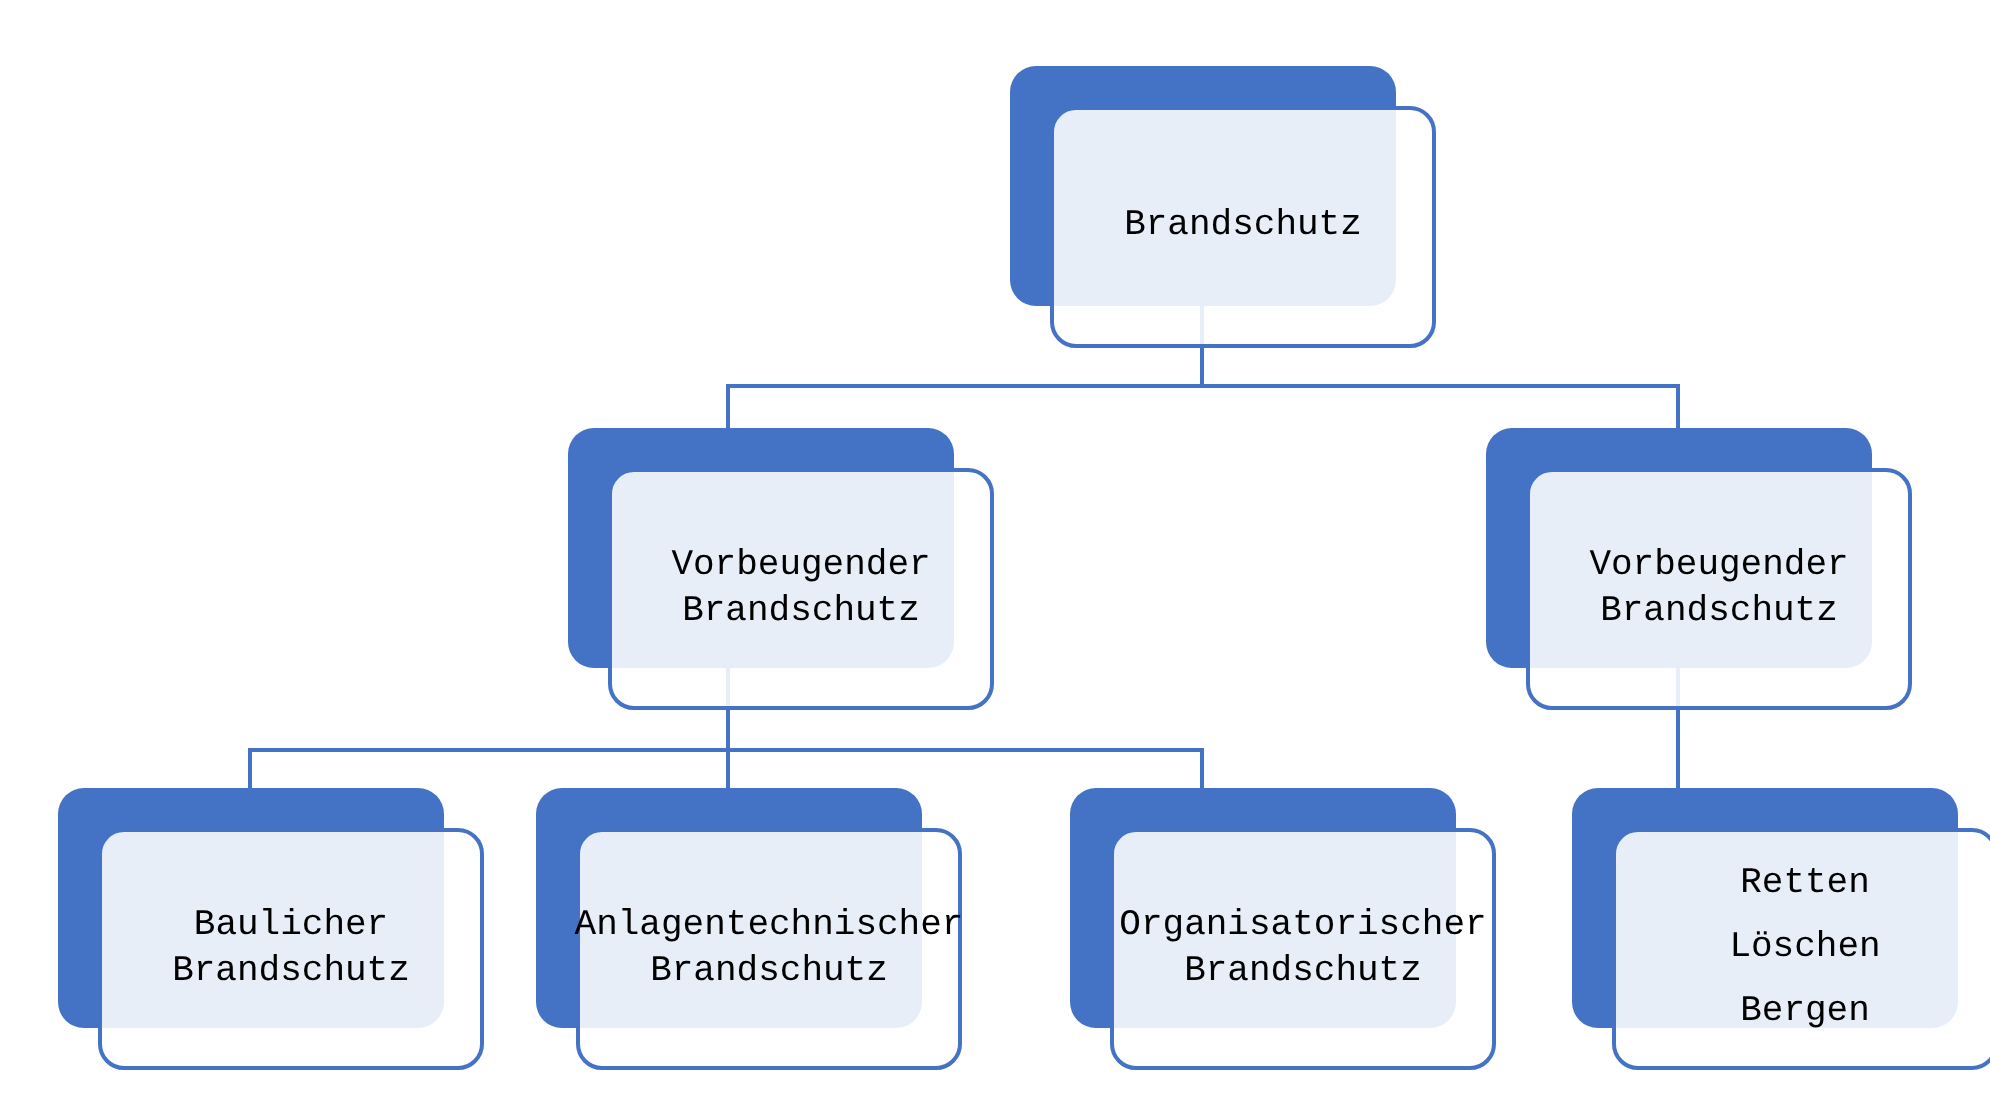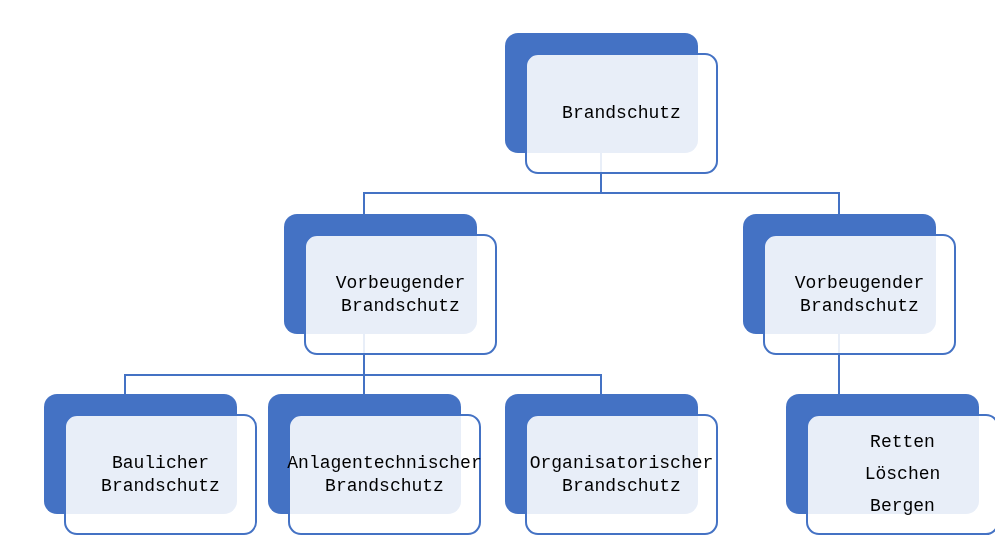--- a/index.html
+++ b/index.html
@@ -56,37 +56,37 @@
   </div>
 
   <div class="node" style="left:743px;top:214px;">
     <div class="back"></div>
     <div class="front">
       <div class="txtline">Vorbeugender</div>
       <div class="txtline">Brandschutz</div>
     </div>
   </div>
 
-  <div class="node" style="left:44px;top:394px;">
+  <div class="node" style="left:29px;top:394px;">
     <div class="back"></div>
     <div class="front">
       <div class="txtline">Baulicher</div>
       <div class="txtline">Brandschutz</div>
     </div>
   </div>
 
   <div class="node" style="left:268px;top:394px;">
     <div class="back"></div>
     <div class="front">
       <div class="txtline">Anlagentechnischer</div>
       <div class="txtline">Brandschutz</div>
     </div>
   </div>
 
-  <div class="node" style="left:505px;top:394px;">
+  <div class="node" style="left:535px;top:394px;">
     <div class="back"></div>
     <div class="front">
       <div class="txtline">Organisatorischer</div>
       <div class="txtline">Brandschutz</div>
     </div>
   </div>
 
   <div class="node spaced" style="left:786px;top:394px;">
     <div class="back"></div>
     <div class="front">

